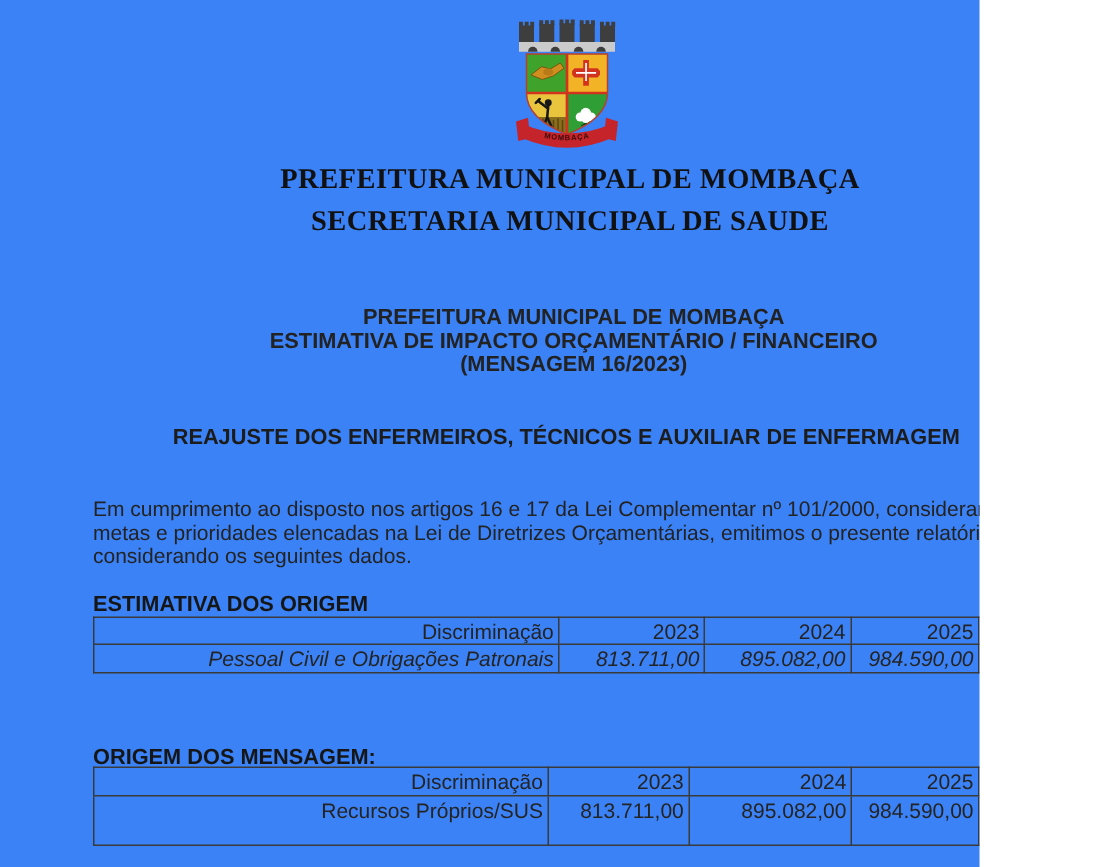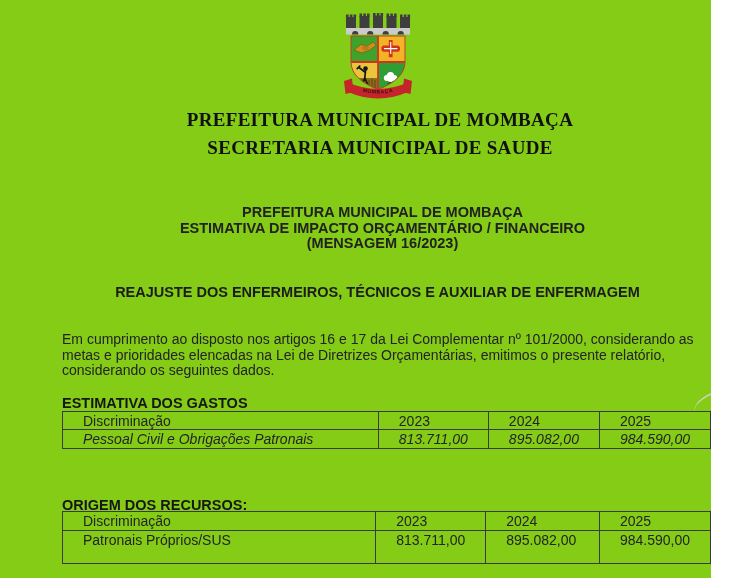--- a/index.html
+++ b/index.html
@@ -1,19 +1,19 @@
 <!DOCTYPE html>
 <html><head>
 <meta charset="utf-8">
 <style>
   html,body{margin:0;padding:0;background:#ffffff;}
   .page{
     position:relative;
-    width:711px;height:578px;
-    background:#84cc16;
+    width:653px;height:578px;
+    background:#3b82f6;
     overflow:hidden;
     font-family:"Liberation Sans", sans-serif;
     color:#1e1e1e;
   }
   .crest{position:absolute;left:343px;top:12px;width:70px;height:91px;}
   .letterhead{
     position:absolute;left:0;top:106px;width:760px;
     text-align:center;
     font-family:"Liberation Serif", serif;
     font-weight:bold;font-size:19px;line-height:28px;color:#111;
@@ -42,22 +42,22 @@
   .sec-heading.s2{top:497px;}
   table.doc{
     position:absolute;left:62px;
     border-collapse:collapse;table-layout:fixed;
     font-size:14px;color:#242424;
   }
   table.doc.t1{top:411px;}
   table.doc.t2{top:511px;}
   table.doc th, table.doc td{
     border:1.8px solid #3a3a3a;
-    font-weight:normal;text-align:left;
-    padding:0 20px;white-space:nowrap;overflow:hidden;
+    font-weight:normal;text-align:right;
+    padding:0 3px;white-space:nowrap;overflow:hidden;
   }
   table.t1 th{height:17px;}
   table.t1 td{height:18px;font-style:italic;}
   table.t2 th{height:18px;}
   table.t2 td{height:31px;vertical-align:top;padding-top:1px;}
   .artifact{
     position:absolute;left:693px;top:392px;width:44px;height:20px;
     border-top:2px solid #d9d4d0;border-radius:60% 40% 0 0;
     transform:rotate(-18deg);opacity:.8;
   }
@@ -166,21 +166,21 @@
     <div>ESTIMATIVA DE IMPACTO ORÇAMENTÁRIO / FINANCEIRO</div>
     <div>(MENSAGEM 16/2023)</div>
   </div>
 
   <div class="subject">
     <span>REAJUSTE DOS ENFERMEIROS, TÉCNICOS E AUXILIAR DE ENFERMAGEM</span>
   </div>
 
   <div class="intro">Em cumprimento ao disposto nos artigos 16 e 17 da Lei Complementar nº 101/2000, considerando as metas e prioridades elencadas na Lei de Diretrizes Orçamentárias, emitimos o presente relatório, considerando os seguintes dados.</div>
 
-  <div class="sec-heading s1">ESTIMATIVA DOS GASTOS</div>
+  <div class="sec-heading s1">ESTIMATIVA DOS ORIGEM</div>
   <table class="doc t1">
     <colgroup>
       <col style="width:334px">
         <col style="width:104px">
         <col style="width:104px">
         <col style="width:88px">
     </colgroup>
     <tbody>
       <tr>
         <th>Discriminação</th>
@@ -190,37 +190,37 @@
       </tr>
       <tr>
         <td>Pessoal Civil e Obrigações Patronais</td>
         <td>813.711,00</td>
         <td>895.082,00</td>
         <td>984.590,00</td>
       </tr>
     </tbody>
   </table>
 
-  <div class="sec-heading s2">ORIGEM DOS RECURSOS:</div>
+  <div class="sec-heading s2">ORIGEM DOS MENSAGEM:</div>
   <table class="doc t2">
     <colgroup>
       <col style="width:329px">
         <col style="width:97px">
         <col style="width:114px">
         <col style="width:86px">
     </colgroup>
     <tbody>
       <tr>
         <th>Discriminação</th>
         <th>2023</th>
         <th>2024</th>
         <th>2025</th>
       </tr>
       <tr>
-        <td>Patronais Próprios/SUS</td>
+        <td>Recursos Próprios/SUS</td>
         <td>813.711,00</td>
         <td>895.082,00</td>
         <td>984.590,00</td>
       </tr>
     </tbody>
   </table>
 
   <div class="artifact"></div>
 
 </div>

